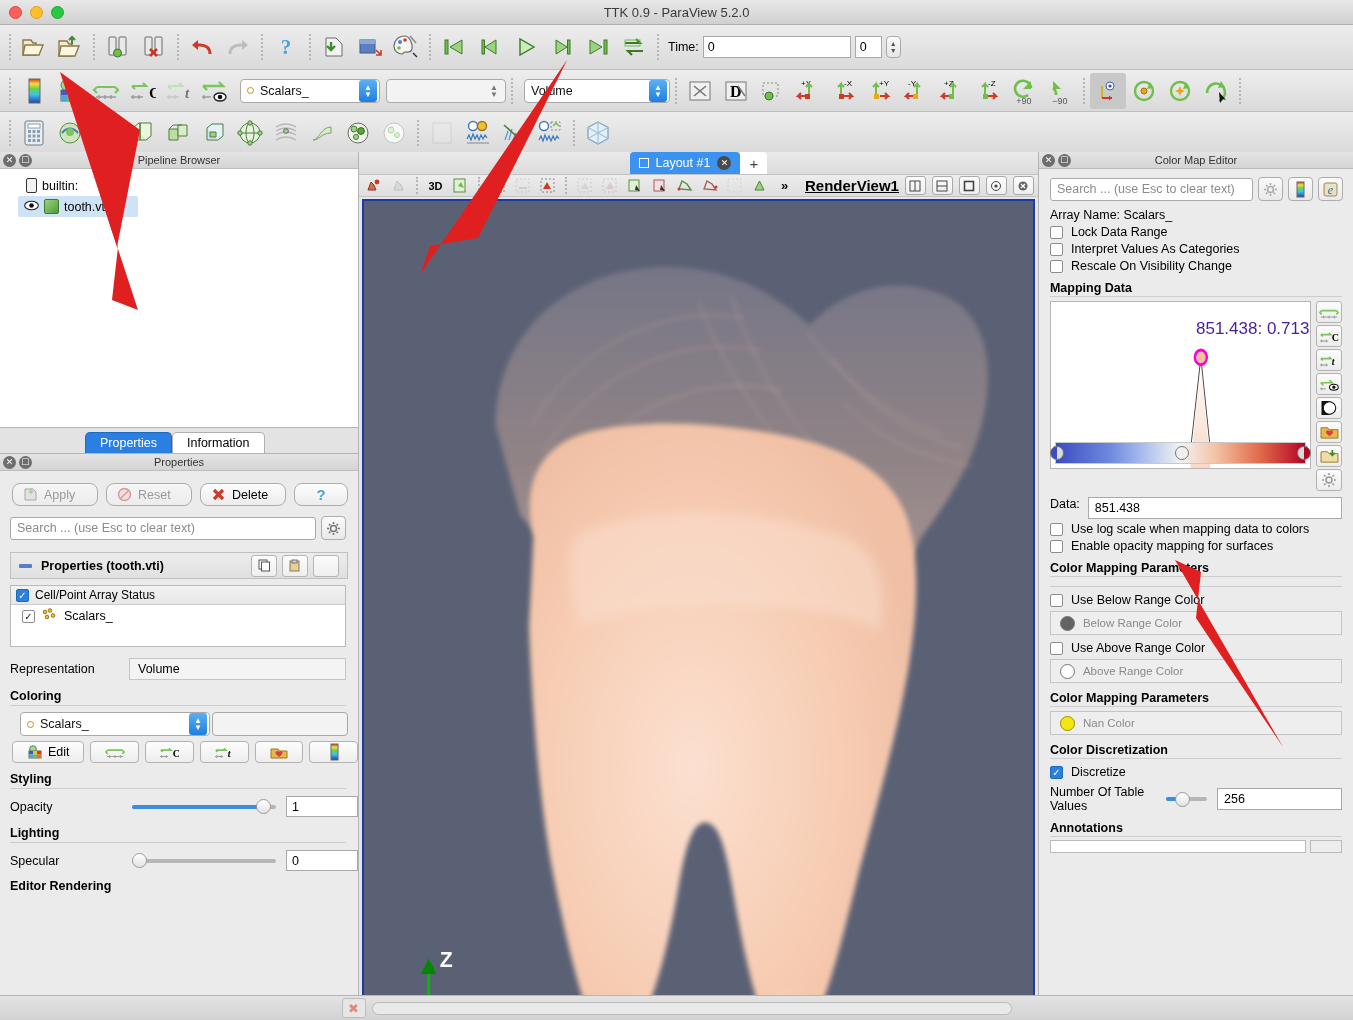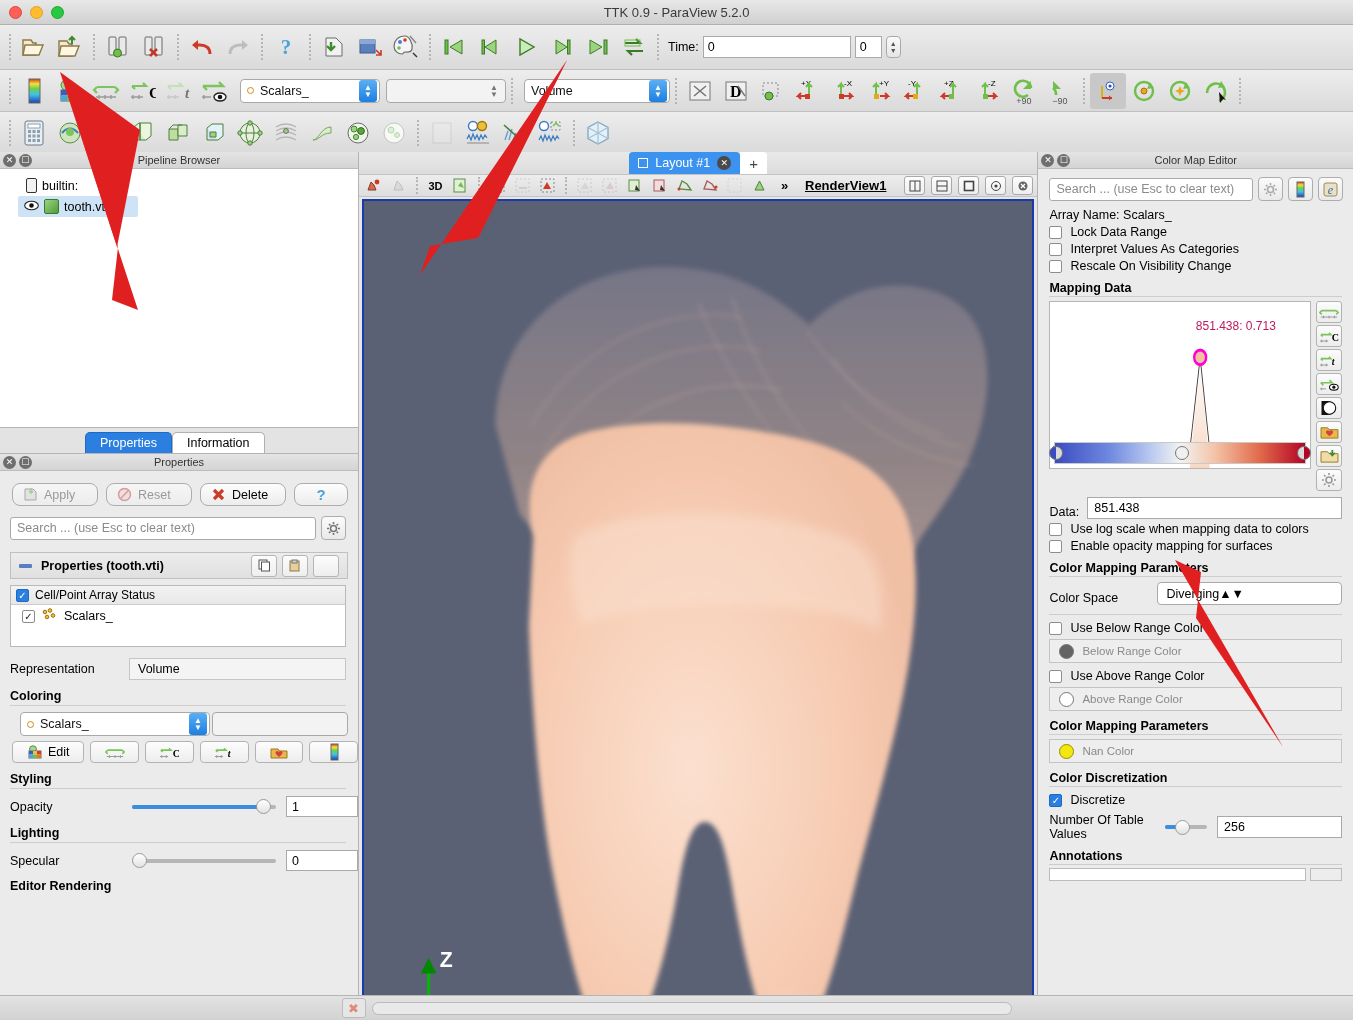--- a/index.html
+++ b/index.html
@@ -152,39 +152,39 @@
            display:flex;align-items:center;gap:7px;padding:0 9px;font-size:12.5px;}
   .laytab .sq{ width:10px;height:10px;border:1.6px solid #fff; }
   .laytab .xc{ width:14px;height:14px;border-radius:50%;background:#4a4a4a;color:#fff;
                font-size:9px;display:flex;align-items:center;justify-content:center;}
   .layplus{ width:27px;height:22px;background:#fff;border-radius:0 4px 0 0;display:flex;
             align-items:center;justify-content:center;font-size:15px;color:#444;}
   #viewbar{ height:27px; display:flex;align-items:center; gap:4px; padding:0 4px;
             background:linear-gradient(#ededed,#dedede); border-bottom:1px solid #c3c3c3;}
   .vbtn{ width:21px;height:21px;display:flex;align-items:center;justify-content:center;}
   .vsep{ width:0;border-left:2px dotted #b5b5b5;height:17px;margin:0 3px;}
-  #rvname{ font-weight:bold; font-size:13px; text-decoration:underline; margin-left:6px; margin-right:12px;}
+  #rvname{ font-weight:bold; font-size:15px; text-decoration:underline; margin-left:6px; margin-right:0;}
   .vctl{ width:21px;height:19px;border:1px solid #a9a9a9;border-radius:3px;
          background:linear-gradient(#fdfdfd,#eee);display:flex;align-items:center;justify-content:center;margin-left:2px;}
   #renderwrap{ flex:1; padding:2px 3px 4px 3px; }
   #render{ width:100%;height:100%; border:2px solid #1b3aa8; background:#5b6175; position:relative; overflow:hidden;}
 
   
   #right{ width:388px; border-left:1px solid #b4b4b4; background:#ebebeb; display:flex;flex-direction:column;}
   #cme{ flex:1; overflow:hidden; padding:0 0 0 0;}
   .cme-search{ display:flex; gap:5px; padding:8px 10px 6px 11px; align-items:center;}
   .cme-line{ display:flex; align-items:center; gap:8px; padding:3px 0 0 11px; font-size:12.5px;}
   .cme-head{ font-weight:bold; font-size:12.5px; padding:8px 0 1px 11px; }
   .cme-rule{ margin:0 11px; border-bottom:1px solid #cdcdcd;}
   #tfbox{ margin:4px 11px 0 11px; display:flex; gap:5px; }
   #tfcanvas{ flex:1; height:168px; background:#fff; border:1px solid #b5b5b5; position:relative;}
   #tfside{ display:flex;flex-direction:column; gap:2px;}
   .sbtn{ width:26px;height:22px;border:1px solid #b2b2b2;border-radius:3px;
          background:linear-gradient(#fcfcfc,#ececec); display:flex;align-items:center;justify-content:center;}
-  .datarow{ display:flex;align-items:flex-end; gap:8px; padding:6px 11px 0 11px;}
+  .datarow{ display:flex;align-items:flex-start; gap:8px; padding:6px 11px 0 11px;}
   .datarow .lbl{ font-size:12.5px;}
   .datafield{ flex:1;height:22px;border:1px solid #a9a9a9;background:#fff;display:flex;align-items:center;padding:0 6px;font-size:12.5px;}
   .combo2{ flex:1;height:23px;background:#fff;border:1px solid #a9a9a9;border-radius:4px;
            display:flex;align-items:center;padding:0 2px 0 8px;font-size:12.5px;}
   .colorbtn{ margin:4px 11px 0 11px; height:24px; border:1px solid #c4c4c4; background:#eeeeee;
              display:flex;align-items:center;gap:8px;padding:0 9px;font-size:11.5px;color:#8a8a8a;}
   .swatch{ width:15px;height:15px;border-radius:50%;border:1px solid #777;}
 
   
   #status{ position:absolute;left:0;right:0;bottom:0;height:25px;
@@ -1146,21 +1146,21 @@
 
             <line x1="8" y1="150" x2="317" y2="150" stroke="#3a3a3a" stroke-width="1"></line>
 
             <circle cx="8" cy="150" r="5" fill="#7b8fd0" stroke="#666" stroke-width="1.4"></circle>
             <circle cx="175" cy="150" r="5" fill="#f5d3ba" stroke="#666" stroke-width="1.4"></circle>
             <circle cx="200" cy="150" r="5" fill="#f2c2a6" stroke="#666" stroke-width="1.4"></circle>
             <circle cx="317" cy="150" r="5" fill="#d4647a" stroke="#666" stroke-width="1.4"></circle>
 
             <circle cx="188" cy="56" r="7.5" fill="#f3c0a6" stroke="#ff00d0" stroke-width="3"></circle>
           </svg>
-          <div style="position:absolute;left:56%;top:10%;font-size:12px;color:#be185d;white-space:nowrap">851.438: 0.713</div>
+          <div style="position:absolute;left:56%;top:10%;font-size:17px;color:#4c1d95;white-space:nowrap">851.438: 0.713</div>
           
           <div style="position:absolute;left:4px;right:4px;bottom:4px;height:22px;border:1px solid #c9c9c9;
                       background:linear-gradient(90deg,#3b4cc0 0%,#6f8ae0 22%,#b8c8ef 38%,#f2f2f2 50%,#f4c3a6 64%,#e06a4a 82%,#b40426 100%);">
             <span style="position:absolute;left:-6px;top:3px;width:14px;height:14px;border-radius:50%;
                          background:linear-gradient(90deg,#3b4cc0 50%,#dadada 50%);border:1px solid #777;"></span>
             <span style="position:absolute;left:48%;top:3px;width:14px;height:14px;border-radius:50%;
                          background:#f0f0f0;border:1px solid #777;"></span>
             <span style="position:absolute;right:-6px;top:3px;width:14px;height:14px;border-radius:50%;
                          background:linear-gradient(90deg,#dadada 50%,#b40426 50%);border:1px solid #777;"></span>
           </div>
@@ -1233,27 +1233,20 @@
         <span>Use log scale when mapping data to colors</span>
       </div>
       <div class="cme-line">
         <span class="cbx"></span>
         <span>Enable opacity mapping for surfaces</span>
       </div>
 
       <div class="cme-head">Color Mapping Parameters</div>
       <div class="cme-rule"></div>
 
-      <div class="datarow" style="padding-top:5px">
-        <span class="lbl" style="width:100px">Color Space</span>
-        <span class="combo2">
-          <span>Diverging</span>
-          <span class="spin"><span>▲</span><span>▼</span></span>
-        </span>
-      </div>
 
       <div class="cme-rule" style="margin-top:9px"></div>
 
       <div class="cme-line" style="padding-top:6px">
         <span class="cbx"></span>
         <span>Use Below Range Color</span>
       </div>
       <div class="colorbtn">
         <span class="swatch" style="background:#636363"></span>
         <span>Below Range Color</span>

